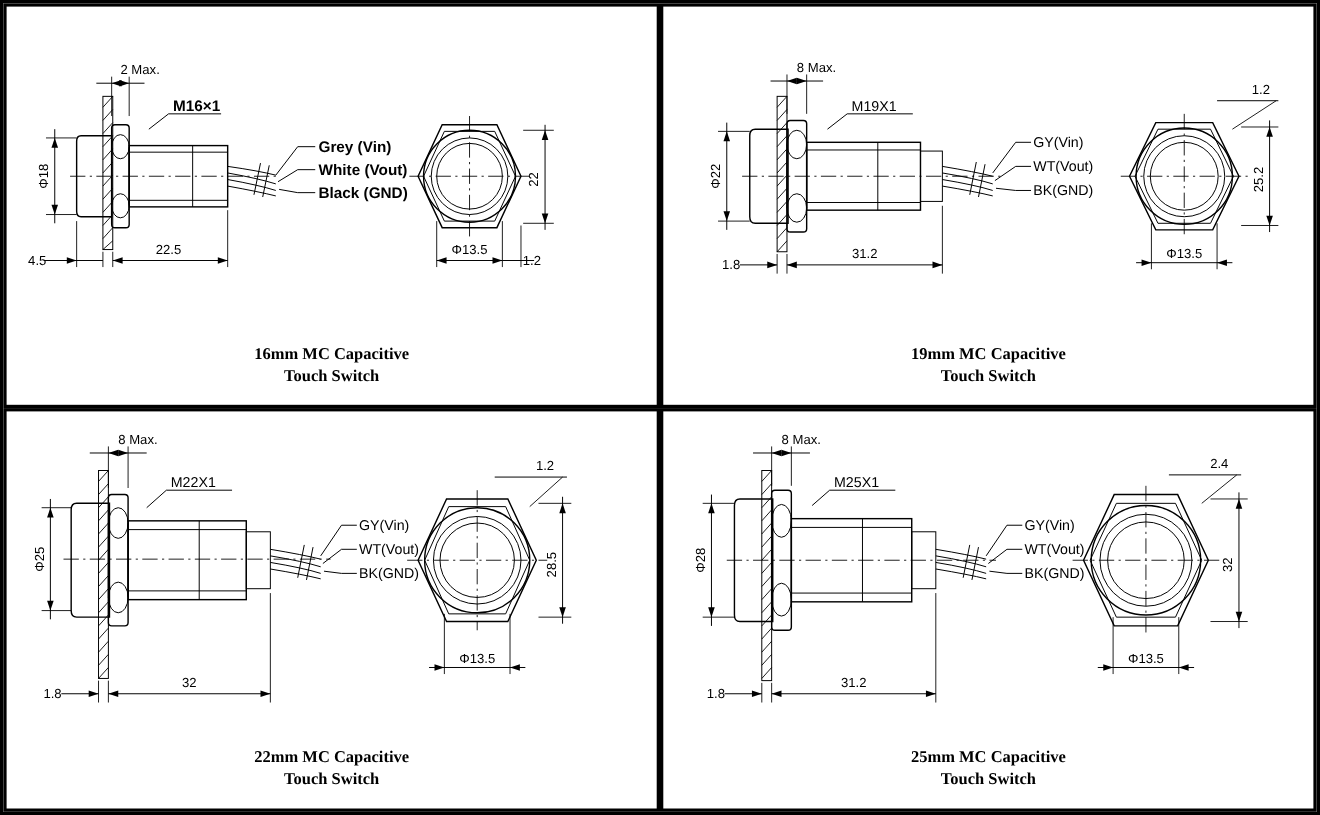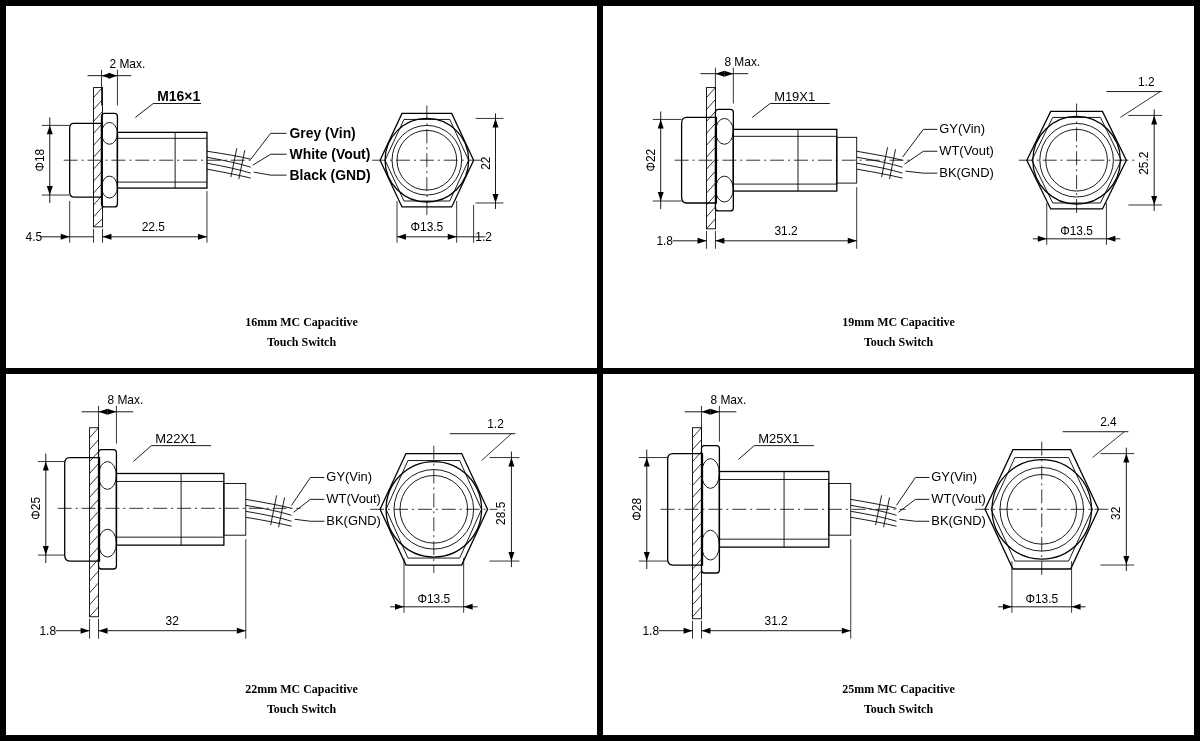--- a/index.html
+++ b/index.html
@@ -37,21 +37,21 @@
     inset: 0;
   }
   .caption {
     position: absolute;
     left: 0;
     right: 0;
     bottom: 16px;
     text-align: center;
     font-family: "Liberation Serif", serif;
     font-weight: bold;
-    font-size: 12px;
+    font-size: 15px;
     line-height: 20px;
     color: #000;
   }
   .caption .l2 { display: block; }
   svg { display: block; }
   svg text {
     font-family: "Liberation Sans", sans-serif;
     fill: #000;
   }
   .dim { font-size: 12px; }

